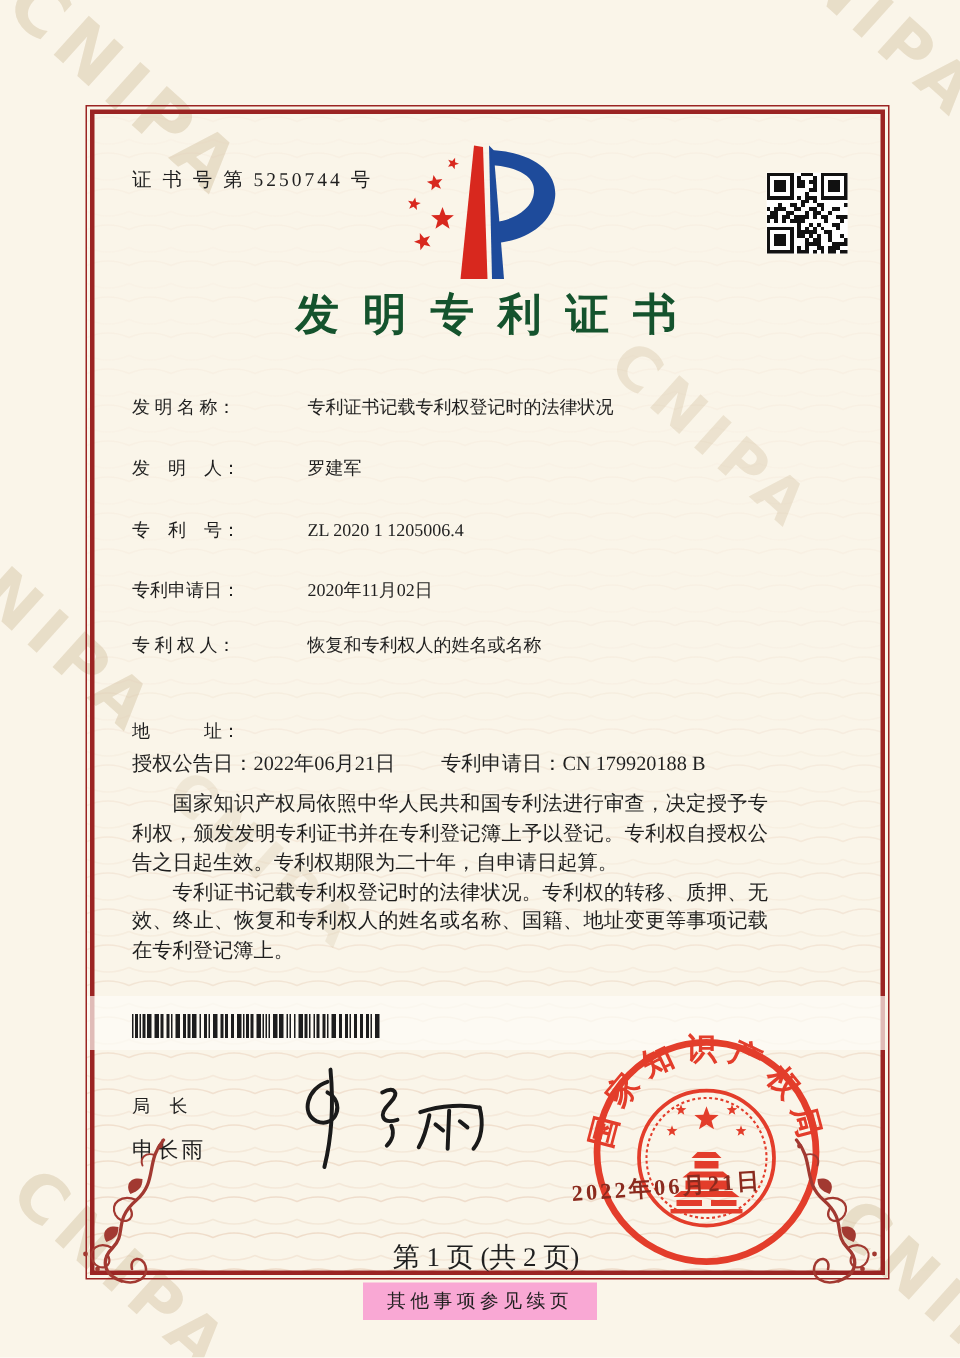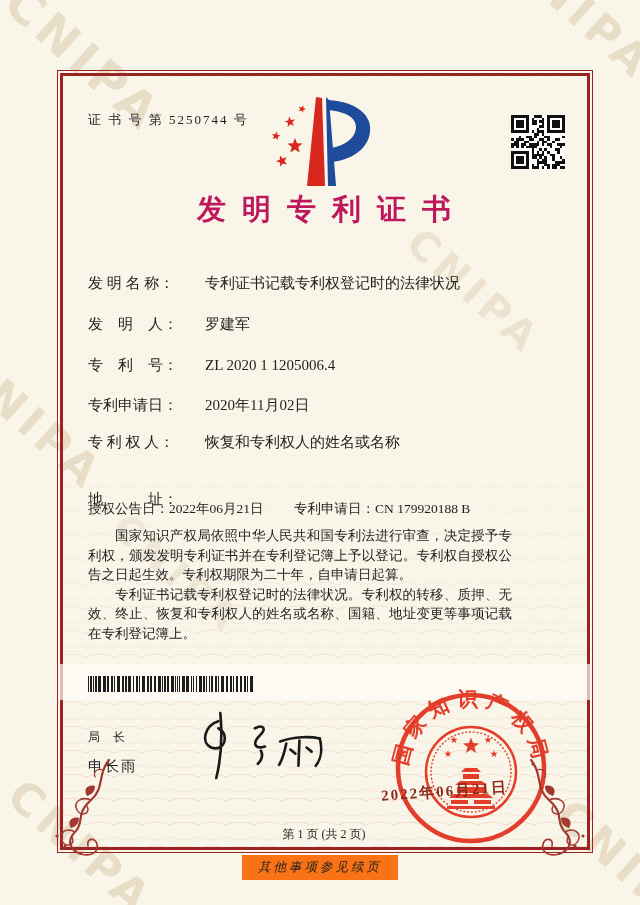--- a/index.html
+++ b/index.html
@@ -19,24 +19,24 @@
   }
   
   .frame{position:absolute;left:57px;top:70px;width:534px;height:781px;border:1px solid #9b2423;z-index:3;}
   .frame-inner{position:absolute;inset:2px;border:3px solid #9b2423;}
   
   .cert-no{position:absolute;left:88px;top:111px;font-size:13px;letter-spacing:2px;z-index:4;}
   #logo{position:absolute;left:266px;top:94px;width:118px;height:96px;z-index:4;}
   #qr{position:absolute;left:511px;top:115px;width:54px;height:54px;z-index:4;background:#fffef9;}
   .title{
     position:absolute;left:57px;top:190px;width:534px;text-align:center;z-index:4;
-    font-size:29px;font-weight:bold;letter-spacing:16px;padding-left:16px;box-sizing:border-box;color:#be185d;
+    font-size:29px;font-weight:bold;letter-spacing:16px;padding-left:16px;box-sizing:border-box;color:#14532d;
   }
   
-  .frow{position:absolute;left:88px;width:470px;display:flex;z-index:4;font-size:15px;line-height:17px;margin-top:12px;}
+  .frow{position:absolute;left:88px;width:470px;display:flex;z-index:4;font-size:12px;line-height:17px;}
   .flabel{flex:0 0 117px;white-space:pre;}
   .fvalue{width:356px;}
   .grow{position:absolute;left:88px;width:470px;display:flex;z-index:4;font-size:13.5px;align-items:center;}
   .grow .flabel2{white-space:pre;}
   .grow .gv1{width:125px;}
   
   .legal{position:absolute;left:88px;top:526px;width:424px;z-index:4;
     font-size:13.5px;line-height:19.5px;text-align:justify;}
   .legal p{margin:0;text-indent:2em;}
   
@@ -46,24 +46,24 @@
   .sig-title{position:absolute;left:88px;top:729px;font-size:12px;letter-spacing:5px;z-index:4;}
   .sig-name{position:absolute;left:88px;top:757px;font-size:14.5px;letter-spacing:2px;z-index:4;}
   #sig{position:absolute;left:197px;top:700px;width:142px;height:88px;z-index:4;}
   
   #seal{position:absolute;left:391px;top:688px;width:160px;height:160px;z-index:5;opacity:.93;}
   .seal-date{
     position:absolute;left:381px;top:780px;width:192px;z-index:5;color:#8b2a1e;
     font-size:15px;font-weight:bold;letter-spacing:2px;transform:rotate(-4deg);white-space:nowrap;
   }
   
-  .page-info{position:absolute;left:57px;top:826px;width:534px;text-align:center;font-size:12px;z-index:4;}
+  .page-info{position:absolute;left:57px;top:826px;width:534px;text-align:center;font-size:18px;z-index:4;}
   .note{
     position:absolute;left:50%;top:855px;transform:translateX(-50%);z-index:4;
-    background:#f97316;padding:4px 16px;font-size:12.5px;letter-spacing:3px;font-style:italic;white-space:nowrap;
+    background:#f9a8d4;padding:4px 16px;font-size:12.5px;letter-spacing:3px;white-space:nowrap;
   }
   
   .orn{position:absolute;width:72px;height:100px;z-index:6;}
   .orn-left{left:45px;top:758px;}
   .orn-right{left:523px;top:758px;transform:scaleX(-1);}
 </style>
 </head>
 <body>
 
 <div class="page">

